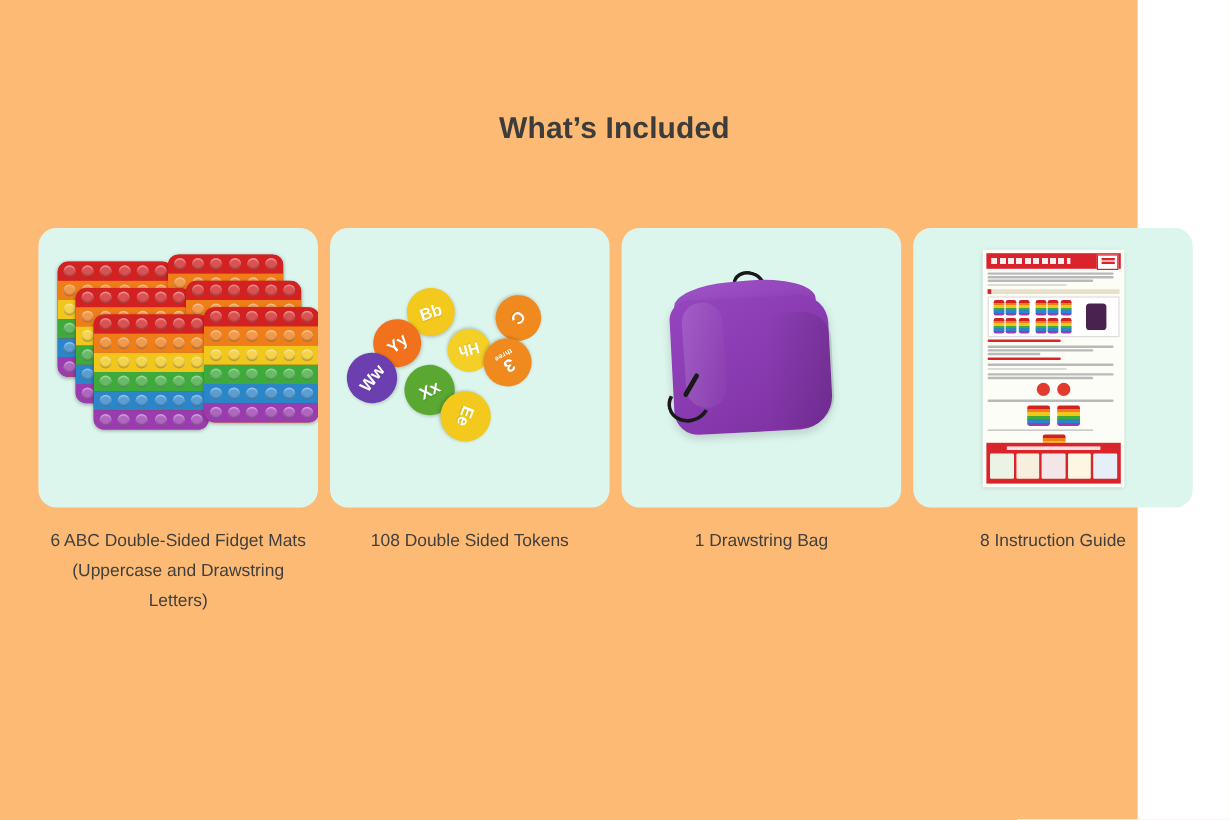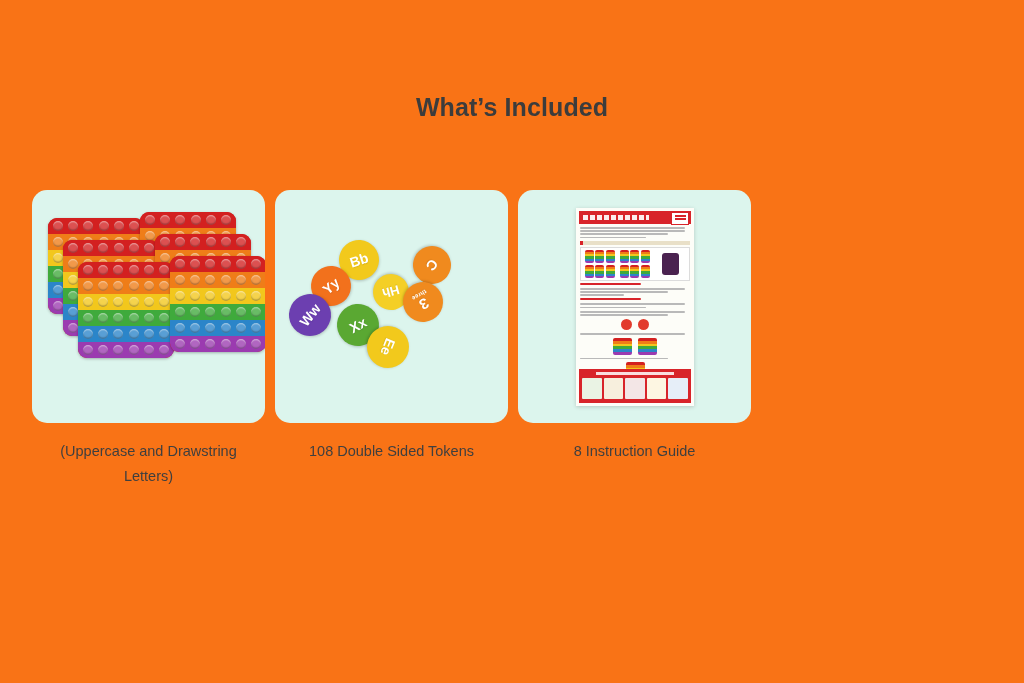--- a/index.html
+++ b/index.html
@@ -11,23 +11,23 @@
   body {
     width: 1024px;
     height: 683px;
     overflow: hidden;
     font-family: "Liberation Sans", sans-serif;
     -webkit-font-smoothing: antialiased;
   }
 
   .page {
     position: relative;
-    width: 1024px;
+    width: 948px;
     height: 683px;
-    background: #f97316;
+    background: #fdba74;
   }
 
   
   .section-title {
     position: absolute;
     top: 93px;
     left: 0;
     width: 1024px;
     text-align: center;
     font-size: 25px;
@@ -640,20 +640,21 @@
                   <span class="bub"></span>
                   <span class="bub"></span>
                   <span class="bub"></span>
                   <span class="bub"></span>
                 </div>
               </div>
             </div>
           </div>
       </div>
       <div class="caption">
+        <span>6 ABC Double-Sided Fidget Mats</span>
         <span class="line2">(Uppercase and Drawstring Letters)</span>
       </div>
     </div>
 
     <div class="item">
       <div class="card">
         <div class="tokens" id="tokens-art">
             <div class="token" style="left: 64px; top: 50px; width: 40px; height: 40px; background: rgb(242, 201, 28); transform: rotate(-18deg); font-size: 14px;">
               <span>Bb</span>
             </div>
@@ -679,20 +680,36 @@
             <div class="token" style="left: 92px; top: 136px; width: 42px; height: 42px; background: rgb(242, 201, 28); transform: rotate(112deg); font-size: 14px;">
               <span>Ee</span>
             </div>
           </div>
       </div>
       <div class="caption">
         <span>108 Double Sided Tokens</span>
       </div>
     </div>
 
+    <div class="item">
+      <div class="card">
+        <div class="bag-wrap">
+          <div class="cord cord-top"></div>
+          <div class="bag-top"></div>
+          <div class="bag-body"></div>
+          <div class="bag-fold"></div>
+          <div class="bag-shade"></div>
+          <div class="cord-tail"></div>
+          <div class="cord cord-bot"></div>
+        </div>
+      </div>
+      <div class="caption">
+        <span>1 Drawstring Bag</span>
+      </div>
+    </div>
 
     <div class="item">
       <div class="card">
         <div class="guide">
           <div class="g-head">
             <div class="g-title"></div>
             <div class="g-logo">
                 <i></i>
               </div>
           </div>

